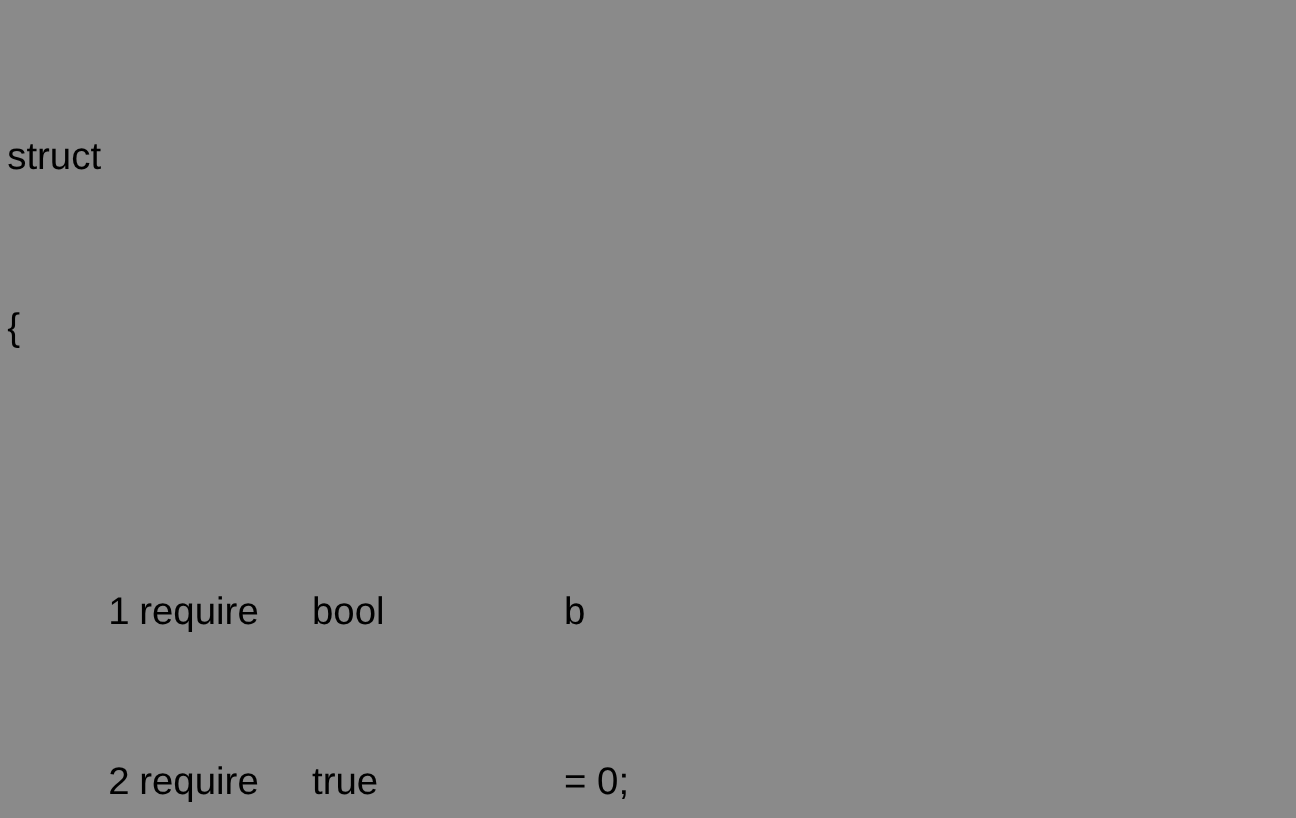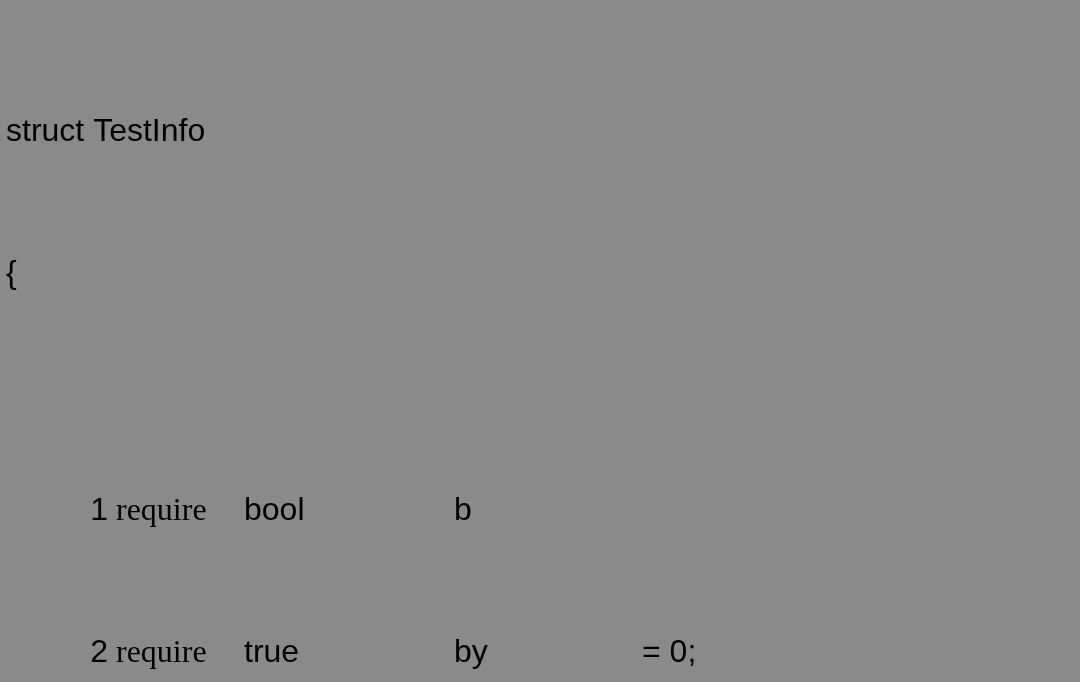--- a/index.html
+++ b/index.html
@@ -24,57 +24,56 @@
   .indent {
     width: 48px;
   }
   .col-num {
     width: 54px;
     text-align: right;
   }
   .col-mod {
     width: 128px;
     padding-left: 8px;
-    font-family: Liberation Serif, serif;
   }
   .col-type {
     width: 210px;
+    margin-left: 16px;
   }
   .col-var {
     width: 188px;
   }
   .col-val {
     flex: 1;
   }
 </style>
 </head>
 <body>
 
 <div class="container">
   <div class="row">
-    <span>struct</span><span>&nbsp;</span><span>TestInfo</span>
+    <span>struct</span><span>&nbsp;</span>
   </div>
   <div class="row">
     <span>{</span>
   </div>
 
   
   <div class="row">
     <span class="indent"></span>
     <span class="col-num">1</span>
     <span class="col-mod">require</span>
     <span class="col-type">bool</span>
     <span class="col-var">b</span>
   </div>
   <div class="row">
     <span class="indent"></span>
     <span class="col-num">2</span>
     <span class="col-mod">require</span>
     <span class="col-type">true</span>
-    <span class="col-var">by</span>
     <span class="col-val">= 0;</span>
   </div>
   
   
   
   
   
   
 
   

